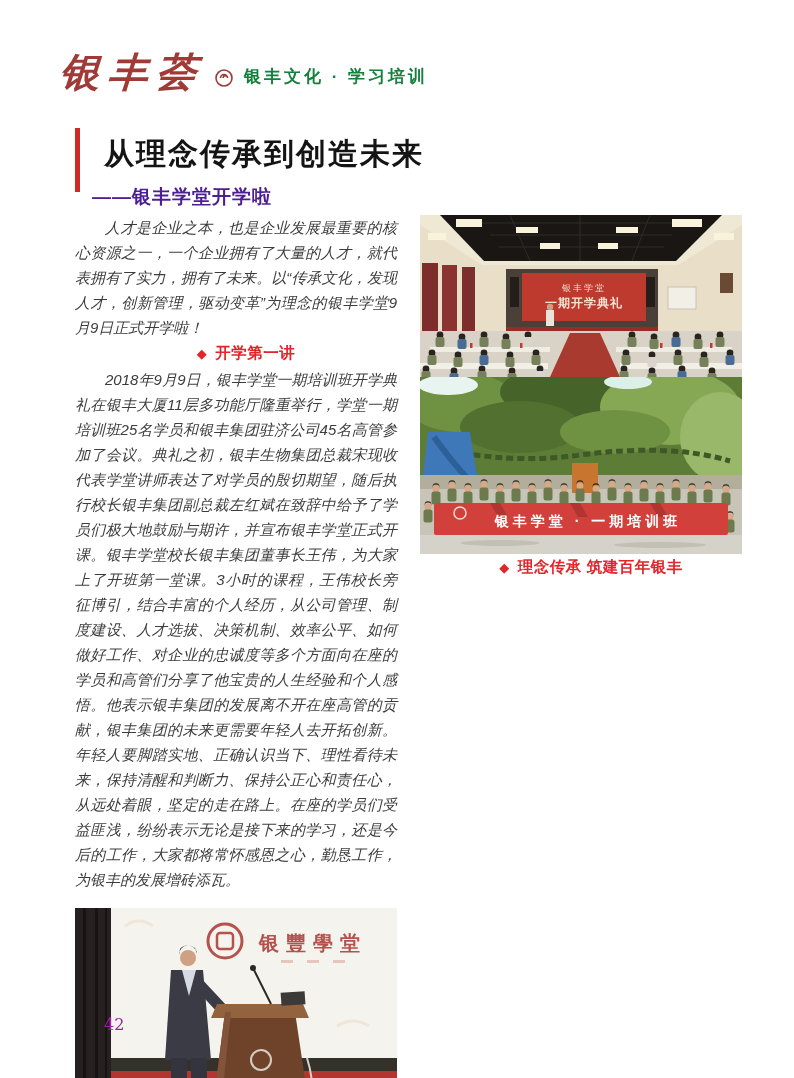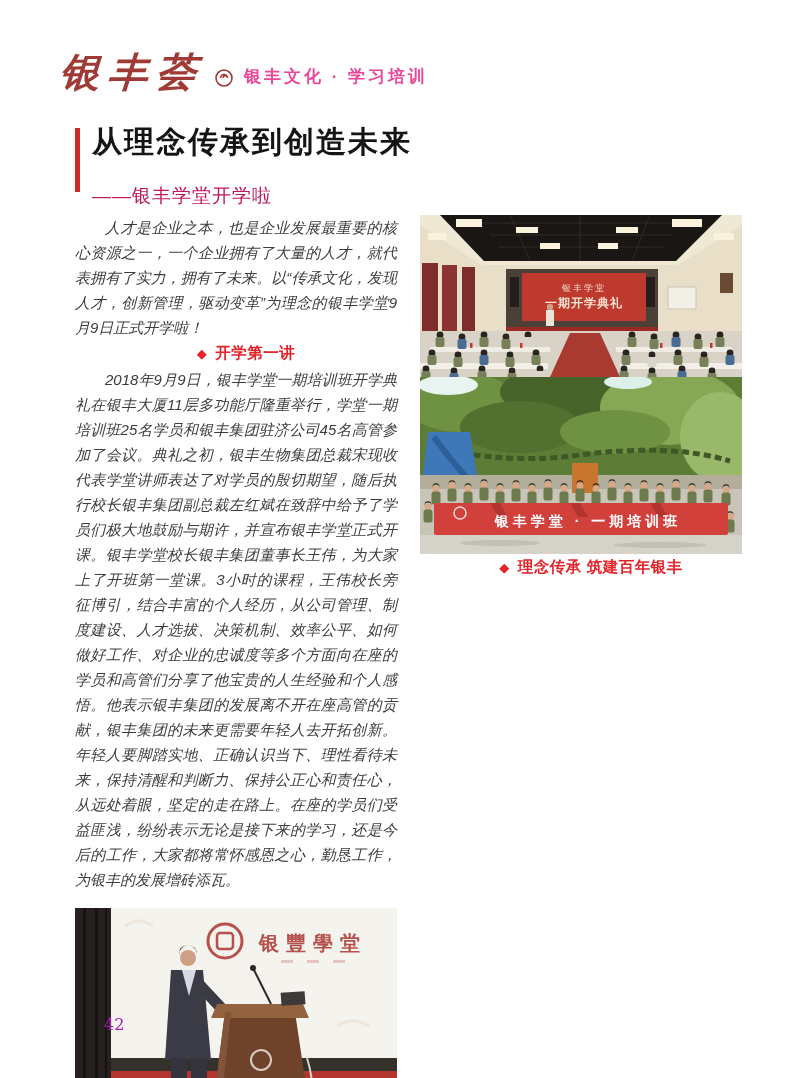--- a/index.html
+++ b/index.html
@@ -8,26 +8,26 @@
     font-family:"Liberation Sans","DejaVu Sans",sans-serif;
     color:#3c3c3c;overflow:hidden;
   }
   .masthead{position:absolute;left:60px;top:50px;display:flex;align-items:flex-end;gap:10px;}
   .logo-script{
     font-family:"DejaVu Serif",serif;font-style:italic;font-weight:bold;
     font-size:40px;line-height:44px;color:#a03a36;letter-spacing:8px;
     transform:skewX(-4deg);
   }
   .swirl{width:20px;height:20px;margin-bottom:6px;}
-  .tagline{font-size:17px;font-weight:bold;color:#ec4899;letter-spacing:3px;margin-bottom:6px;}
+  .tagline{font-size:17px;font-weight:bold;color:#15803d;letter-spacing:3px;margin-bottom:6px;}
 
   .title-block{position:absolute;left:75px;top:124px;display:flex;gap:12px;}
   .red-bar{width:5px;height:64px;background:#d02a26;margin-top:4px;}
-  .title-main{font-size:30px;font-weight:800;color:#141414;letter-spacing:2px;line-height:36px;margin:0;}
-  .title-sub{font-size:19px;font-weight:normal;color:#be185d;letter-spacing:1px;margin-top:23px;}
+  .title-main{font-size:30px;font-weight:800;color:#141414;letter-spacing:2px;line-height:36px;margin:12px;}
+  .title-sub{font-size:19px;font-weight:bold;color:#4c1d95;letter-spacing:1px;margin-top:12px;}
 
   .col{position:absolute;top:215px;width:322px;}
   .col-left{left:75px;}
   .col-right{left:420px;}
   .col p{margin:0;font-size:15px;line-height:25px;text-align:justify;text-indent:2em;color:#3c3c3c;font-style:italic;}
   h3.sec{
     margin:0;padding-left:20px;font-size:15.5px;line-height:26px;
     color:#e3242b;font-weight:bold;letter-spacing:0.5px;text-align:center;
   }
   h3.sec .dia{margin-right:8px;font-size:13px;}

